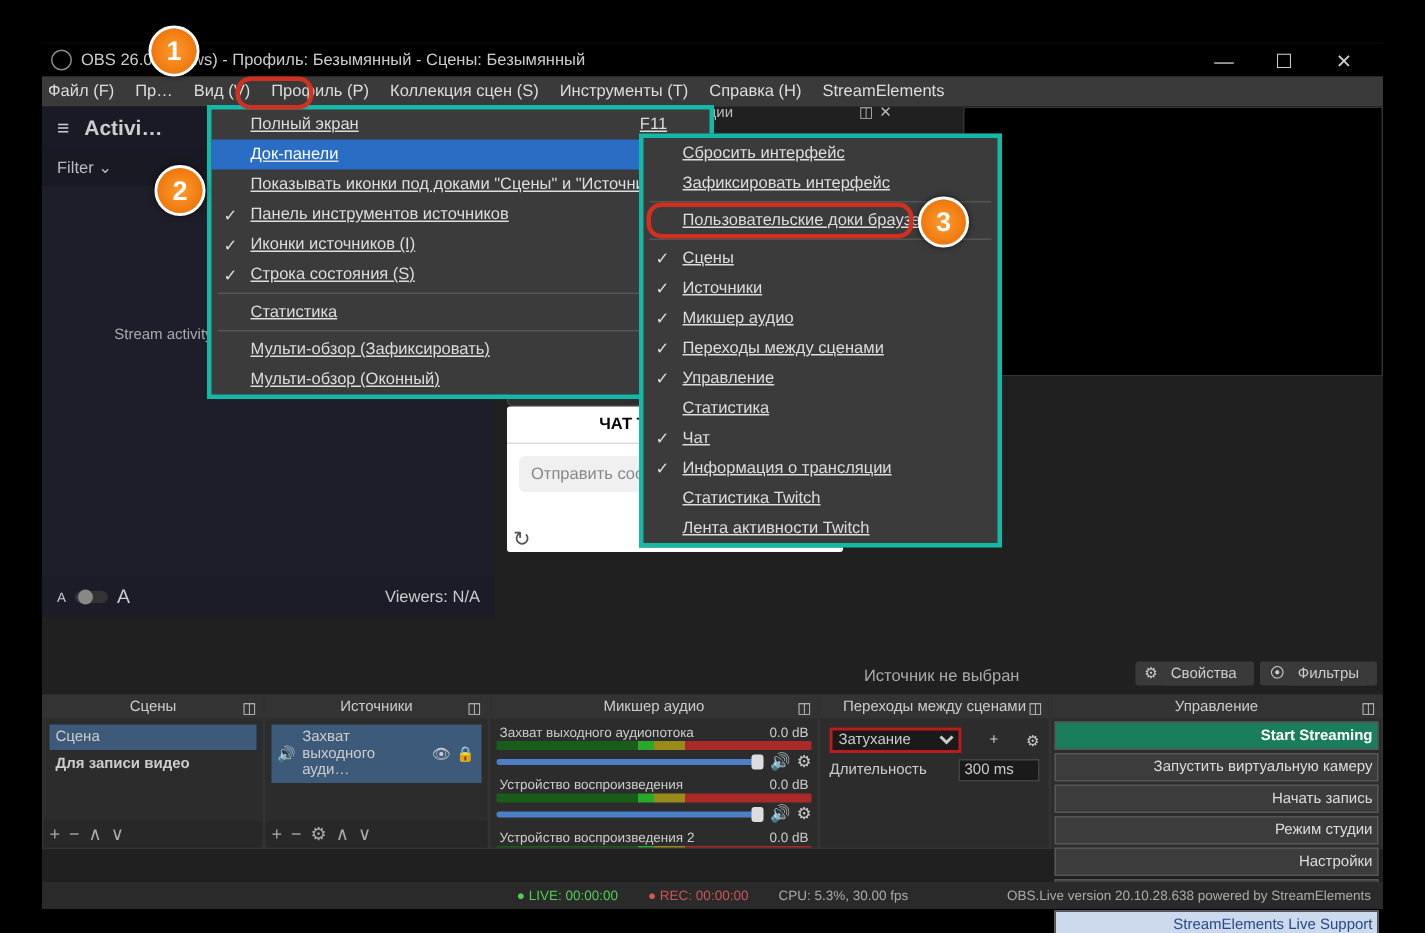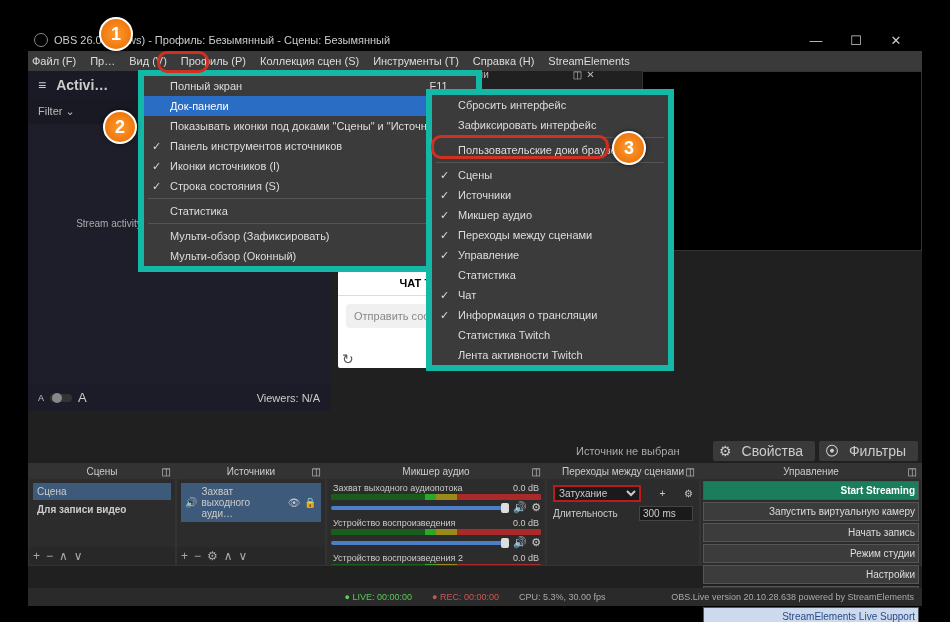--- a/index.html
+++ b/index.html
@@ -4,21 +4,21 @@
 <style>
 * { margin: 0; padding: 0; box-sizing: border-box; font-family: "Segoe UI", Tahoma, sans-serif; }
 body { background: #000; width: 950px; height: 622px; overflow: hidden; position: relative; }
 .app-window { position: absolute; left: 28px; top: 29px; width: 894px; height: 577px; background: #202020; }
 .titlebar { height: 22px; background: #000; color: #ccc; display: flex; align-items: center; padding: 0 6px; font-size: 11px; }
 .titlebar .logo { width: 14px; height: 14px; border: 1px solid #888; border-radius: 50%; margin-right: 6px; }
 .titlebar .spacer { flex: 1; }
 .win-ctrl { width: 40px; text-align: center; color: #ccc; font-size: 13px; }
 .menubar { height: 20px; background: #3a3a3a; color: #ddd; display: flex; align-items: center; padding: 0 4px; font-size: 11px; gap: 14px; }
 .menubar span { cursor: default; }
-.dropdown { position: absolute; background: #3b3b3b; border: 6px solid #14b8a6; color: #ddd; font-size: 11px; min-width: 290px; z-index: 10; }
+.dropdown { position: absolute; background: #3b3b3b; border: 3px solid #14b8a6; color: #ddd; font-size: 11px; min-width: 290px; z-index: 10; text-decoration: underline; }
 .dropdown .item { padding: 4px 28px 4px 26px; display: flex; justify-content: space-between; position: relative; }
 .dropdown .item.highlight { background: #2a6dc4; color: #fff; }
 .dropdown .sep { height: 1px; background: #555; margin: 2px 4px; }
 .dropdown .check::before { content: "✓"; position: absolute; left: 8px; }
 .dropdown .arrow::after { content: "▸"; position: absolute; right: 8px; }
 .submenu { left: 288px; top: 0; text-align: center; }
 .callout { position: absolute; width: 34px; height: 34px; border-radius: 50%; background: radial-gradient(#ff9a2e,#e86a00); border: 2px solid #fff; color: #fff; font-size: 18px; font-weight: bold; display: flex; align-items: center; justify-content: center; z-index: 50; box-shadow: 0 0 4px rgba(0,0,0,.6); }
 .callout-ring { position: absolute; border: 3px solid #d03020; border-radius: 10px; z-index: 45; }
 .panel-area { position: absolute; left: 0; top: 42px; right: 0; bottom: 20px; }
 .left-panel { position: absolute; left: 0; top: 0; width: 302px; background: #1e1e2a; color: #ccc; }
@@ -30,21 +30,21 @@
 .af-foot { position: absolute; bottom: 0; left: 0; right: 0; padding: 6px 10px; display: flex; align-items: center; justify-content: space-between; font-size: 11px; background: #1c1c28; }
 .preview-right { position: absolute; right: 0; top: 0; width: 280px; height: 180px; background: #000; border: 1px solid #333; }
 .chat-panel { position: absolute; left: 310px; top: 200px; width: 224px; background: #fff; border-radius: 2px; }
 .chat-hdr { font-size: 11px; font-weight: 600; text-align: center; padding: 6px; border-bottom: 1px solid #ddd; position: relative; }
 .chat-hdr .ppl { position: absolute; right: 8px; top: 6px; }
 .chat-input { padding: 8px; }
 .chat-input .msg { background: #f0f0f0; border-radius: 4px; padding: 6px 8px; font-size: 11px; color: #888; display:flex; justify-content:space-between; }
 .chat-foot { padding: 4px 8px 8px; display: flex; justify-content: flex-end; gap: 6px; align-items: center; }
 .chat-btn { background: #8b3ff2; color: #fff; font-size: 11px; font-weight: 600; padding: 4px 10px; border-radius: 4px; }
 .src-label { position: absolute; left: 548px; top: 374px; font-size: 11px; color: #aaa; }
-.props-btns { position: absolute; right: 4px; top: 370px; display: flex; gap: 4px; font-size: 14px; color: #ccc; }
+.props-btns { position: absolute; right: 4px; top: 370px; display: flex; gap: 4px; font-size: 10px; color: #ccc; }
 .props-btns span { background: #3a3a3a; padding: 2px 6px; border-radius: 2px; }
 .bottom-row { position: absolute; left: 0; right: 0; top: 392px; bottom: 20px; display: flex; }
 .bp { background: #2c2c2c; border: 1px solid #333; display: flex; flex-direction: column; }
 .bp-hdr { background: #333; color: #ccc; font-size: 10px; text-align: center; padding: 2px; position: relative; }
 .bp-hdr .pop { position: absolute; right: 4px; top: 2px; }
 .bp-body { flex: 1; font-size: 10px; color: #ccc; padding: 4px; overflow: hidden; }
 .bp-foot { background: #282828; padding: 2px 4px; display: flex; gap: 6px; color: #aaa; font-size: 12px; }
 .scenes { width: 148px; }
 .sources { width: 150px; }
 .mixer { width: 220px; }

